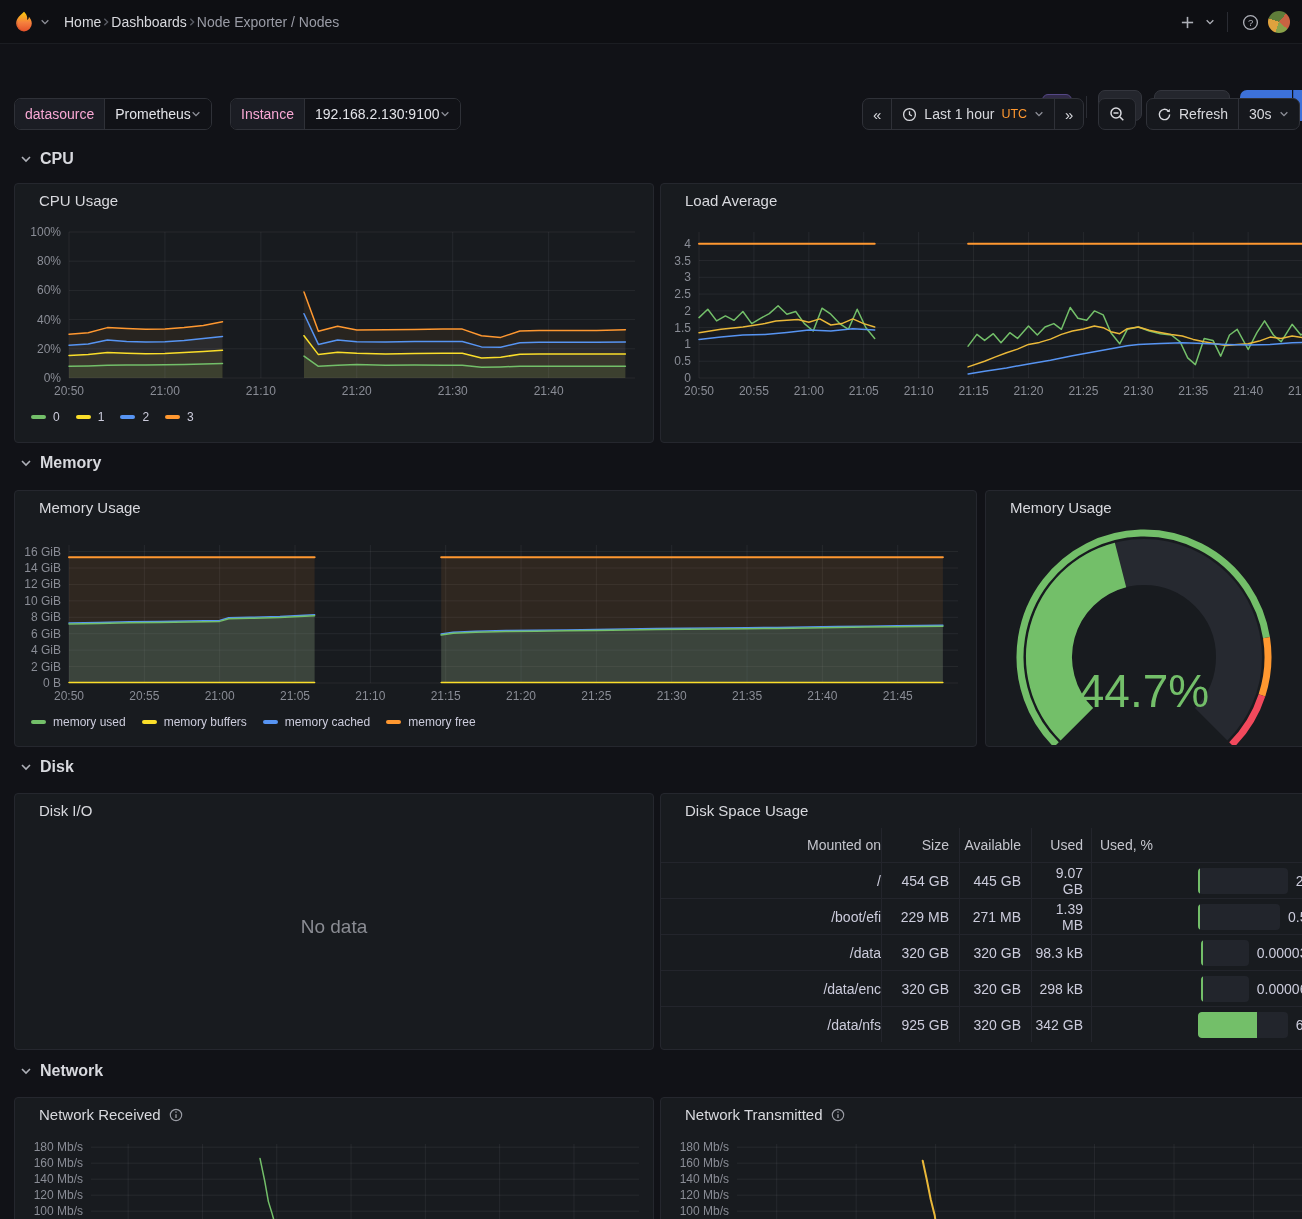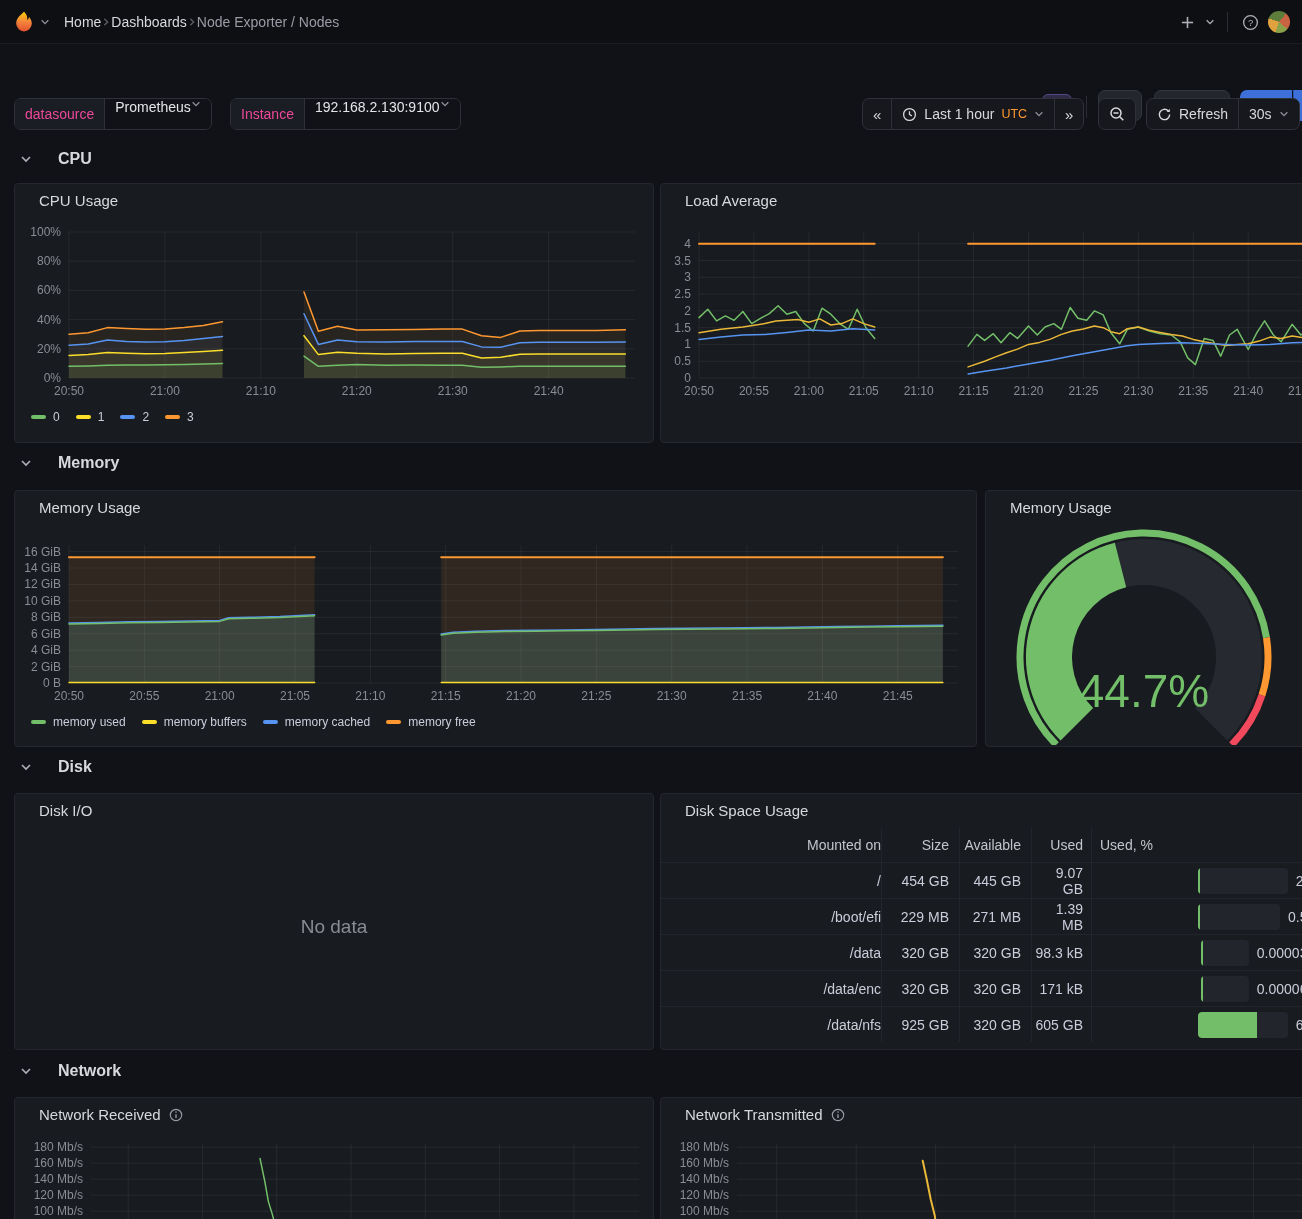--- a/index.html
+++ b/index.html
@@ -43,33 +43,33 @@
   .export-btn { position:absolute; left:1154px; top:46px; width:76px; height:31px; }
   .share-btn { position:absolute; left:1240px; top:46px; width:52px; height:31px;
     background:#3d71d9; border:none; border-radius:7px 0 0 7px; color:#fff; }
   .share-caret { position:absolute; left:1293px; top:46px; width:26px; height:31px;
     background:#3d71d9; border-left:1px solid #2c59b4; border-radius:0 7px 7px 0;
     color:#fff; display:flex; align-items:center; justify-content:center; cursor:pointer; }
 
   
   .var-box { position:absolute; top:98px; height:32px; display:flex; align-items:stretch;
     border:1px solid #2f3138; border-radius:7px; overflow:hidden; font-size:14px; }
-  .var-label { background:#1b1d24; color:#ec4899; display:flex; align-items:center; padding:0 10px; }
-  .var-value { background:#111217; color:#e3e4e9; display:flex; align-items:flex-start; 
+  .var-label { background:#1b1d24; color:#f9a8d4; display:flex; align-items:center; padding:0 10px; }
+  .var-value { background:#111217; color:#e3e4e9; display:flex; align-items:center; 
     padding:0 10px; cursor:pointer; border-left:1px solid #2f3138; }
   .ctl-group { position:absolute; top:98px; height:32px; display:flex; align-items:stretch;
     border:1px solid #2f3138; border-radius:7px; background:#16181d; overflow:hidden; }
   .ctl-seg { display:flex; align-items:center; gap:7px; padding:0 10px; cursor:pointer;
     color:#d8d9de; font-size:14px; }
   .ctl-seg + .ctl-seg { border-left:1px solid #2f3138; }
   .tz { color:#ff9830; font-size:12.5px; }
   .chev { color:#8d8f98; }
 
   
-  .section-h { position:absolute; display:flex; align-items:center; gap:26px; cursor:pointer; }
+  .section-h { position:absolute; display:flex; align-items:center; gap:8px; cursor:pointer; }
   .section-h .lbl { font-size:16px; font-weight:600; color:#d8d9de; }
   .panel { position:absolute; background:#181b1f; border:1px solid #25272e; border-radius:4px; }
   .ptitle { position:absolute; left:24px; top:8px; font-size:15px; font-weight:500;
     color:#d8d9de; cursor:pointer; display:flex; align-items:center; gap:8px; }
   .chart { position:absolute; }
   .legend { position:absolute; display:flex; gap:16px; align-items:center; font-size:12px;
     color:#ccccdc; }
   .leg-item { display:flex; align-items:center; gap:7px; cursor:pointer; }
   .leg-dash { width:15px; height:4px; border-radius:2px; }
   .nodata { position:absolute; left:50%; top:52%; transform:translate(-50%,-50%);
@@ -532,33 +532,33 @@
               <span class="bargauge" style="width: 48px;">
                 <span class="fill" style="width: 2px;"></span>
               </span>
               <span class="pct-lbl">0.0000307</span>
             </span>
           </div>
           <div class="trow">
             <span class="c-mount">/data/enc</span>
             <span class="c-size vline">320 GB</span>
             <span class="c-avail vline">320 GB</span>
-            <span class="c-used vline">171 kB</span>
+            <span class="c-used vline">298 kB</span>
             <span class="c-pct vline">
               <span class="bargauge" style="width: 48px;">
                 <span class="fill" style="width: 2px;"></span>
               </span>
               <span class="pct-lbl">0.0000641</span>
             </span>
           </div>
           <div class="trow">
             <span class="c-mount">/data/nfs</span>
             <span class="c-size vline">925 GB</span>
             <span class="c-avail vline">320 GB</span>
-            <span class="c-used vline">605 GB</span>
+            <span class="c-used vline">342 GB</span>
             <span class="c-pct vline">
               <span class="bargauge" style="width: 90px;">
                 <span class="fill" style="width: 58.9px;"></span>
               </span>
               <span class="pct-lbl">65.4</span>
             </span>
           </div>
         </div>
     </div>
   </div>

